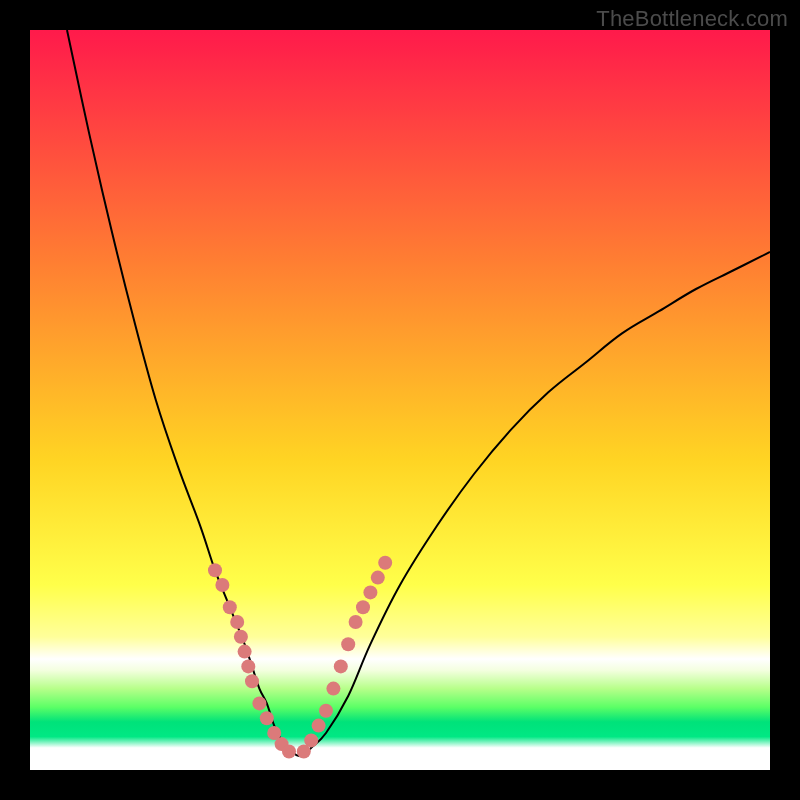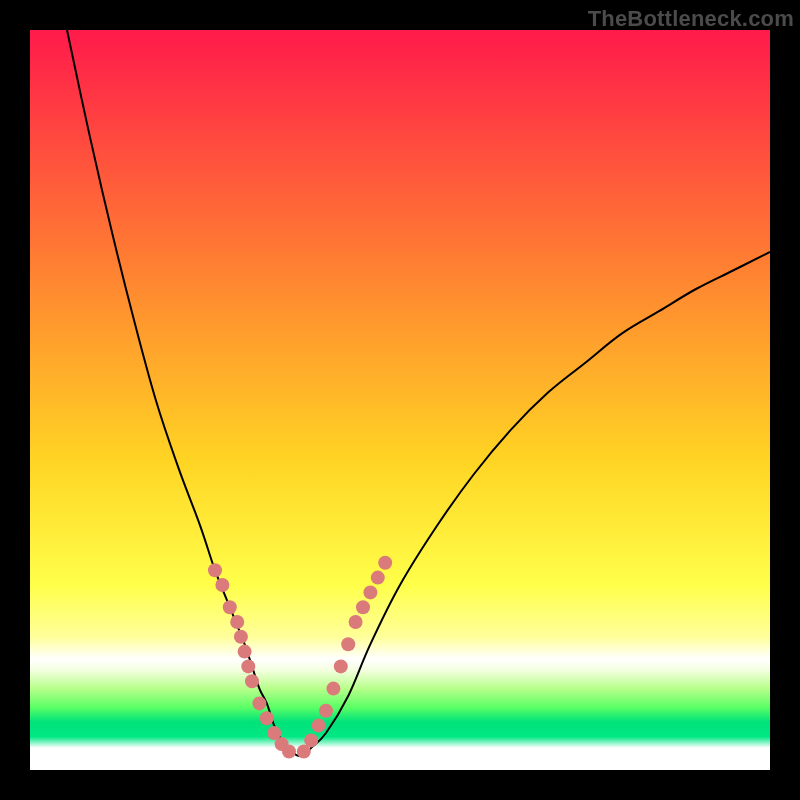--- a/index.html
+++ b/index.html
@@ -1,18 +1,18 @@
 <!DOCTYPE html>
 <html><head>
 <meta charset="utf-8">
 <style>
   html,body{margin:0;padding:0;width:800px;height:800px;overflow:hidden;background:#000;font-family:Arial,Helvetica,sans-serif}
   .frame{position:absolute;inset:0;background:#000}
   .plot{position:absolute;left:30px;top:30px;width:740px;height:740px}
-  .watermark{position:absolute;top:6px;right:6px;color:#4b4b4b;font-size:22px;font-weight:700;letter-spacing:.2px}
+  .watermark{position:absolute;top:6px;right:12px;color:#4b4b4b;font-size:22px;font-weight:400;letter-spacing:.2px}
   svg{display:block}
 </style>
 </head>
 <body>
 
 <div class="frame">
   <div class="plot">
     <svg viewBox="0 0 740 740" width="740" height="740">
       <defs>
         <linearGradient id="bg" x1="0" y1="0" x2="0" y2="1">

